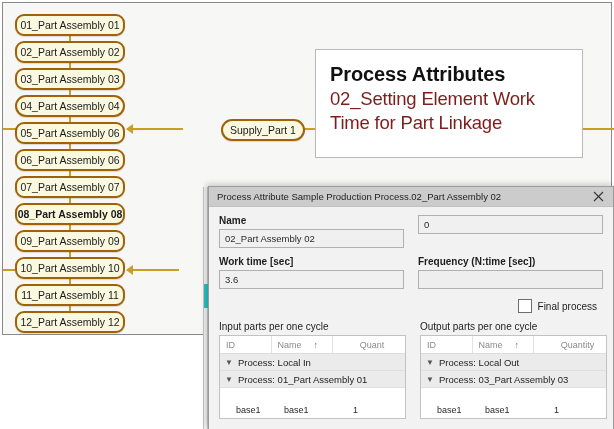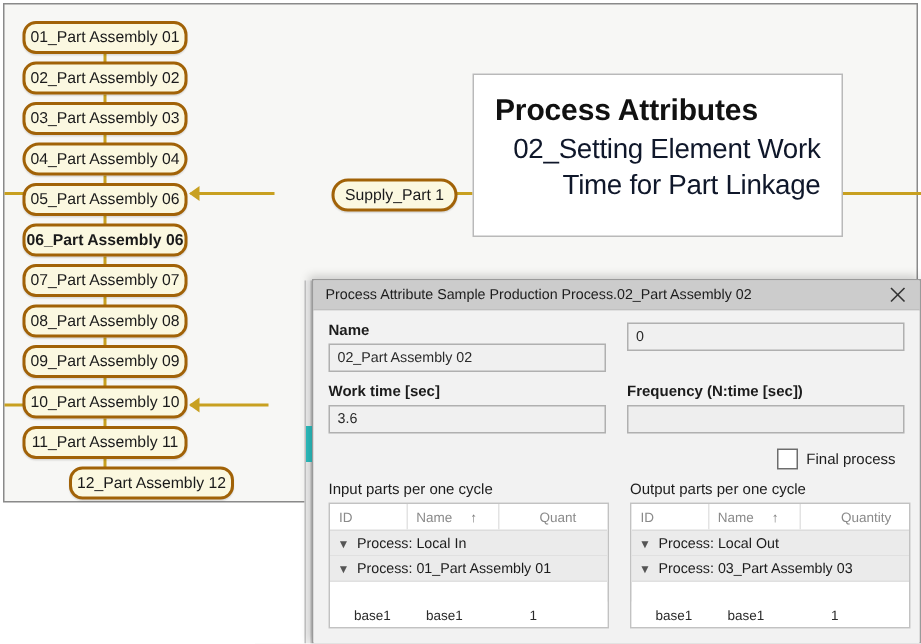--- a/index.html
+++ b/index.html
@@ -83,40 +83,39 @@
     border-top: 5px solid transparent;
     border-bottom: 5px solid transparent;
     border-right: 7px solid #c8a020;
   }
 
   
   #callout {
     position: absolute;
     left: 315px;
     top: 49px;
-    width: 247px;
+    width: 268px;
     height: 109px;
     background: #ffffff;
     border: 1px solid #b9b9b9;
     padding: 12px 14px 0 14px;
   }
   #callout .ca-title {
     font-size: 20px;
     font-weight: bold;
     color: #111111;
     line-height: 1.25;
     letter-spacing: -0.1px;
   }
   #callout .ca-sub {
     font-size: 18.5px;
     font-weight: normal;
-    color: #0f172a;
+    color: #7f1d1d;
     line-height: 1.32;
     letter-spacing: -0.2px;
-    text-align: right;
   }
 
   
   #dialog {
     position: absolute;
     left: 208px;
     top: 186px;
     width: 406px;
     height: 243px;
     background: #f2f2f2;
@@ -320,39 +319,39 @@
     </div>
   <div class="node node-assembly" style="top:65px;">
       <span>03_Part Assembly 03</span>
     </div>
   <div class="node node-assembly" style="top:92px;border-radius:11px;">
       <span>04_Part Assembly 04</span>
     </div>
   <div class="node node-assembly" style="top:119px;">
       <span>05_Part Assembly 06</span>
     </div>
-  <div class="node node-assembly" style="top:146px;font-weight:bold;">
+  <div class="node node-assembly" style="top:146px;">
       <span>06_Part Assembly 06</span>
     </div>
   <div class="node node-assembly" style="top:173px;">
       <span>07_Part Assembly 07</span>
     </div>
-  <div class="node node-assembly" style="top:200px;">
+  <div class="node node-assembly" style="top:200px;font-weight:bold;">
       <span>08_Part Assembly 08</span>
     </div>
   <div class="node node-assembly" style="top:227px;">
       <span>09_Part Assembly 09</span>
     </div>
   <div class="node node-assembly" style="top:254px;">
       <span>10_Part Assembly 10</span>
     </div>
   <div class="node node-assembly" style="top:281px;">
       <span>11_Part Assembly 11</span>
     </div>
-  <div class="node node-assembly" style="top:308px;margin-left:31px;">
+  <div class="node node-assembly" style="top:308px;">
       <span>12_Part Assembly 12</span>
     </div>
 
   <div class="node node-supply" style="left:182px;top:116px;">
       <span>Supply_Part 1</span>
     </div>
   <div class="node node-supply" style="left:177px;top:257px;">
       <span>Sup</span>
     </div>
 </div>

